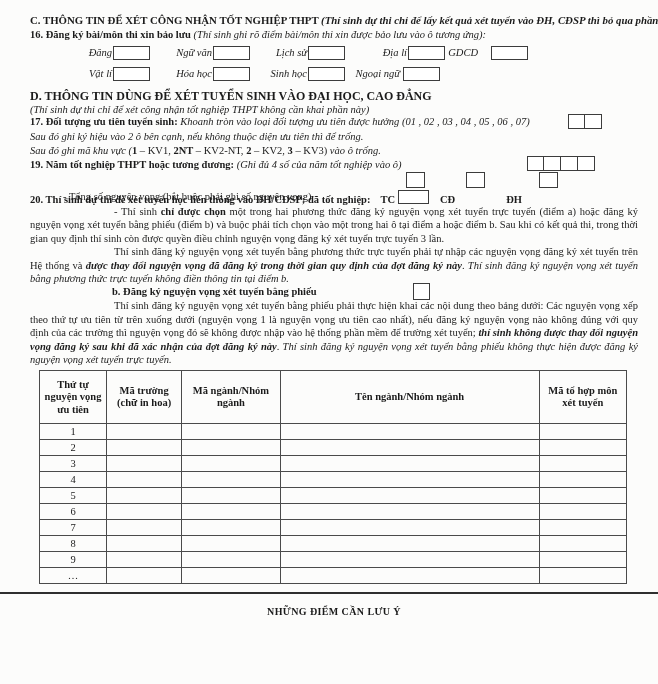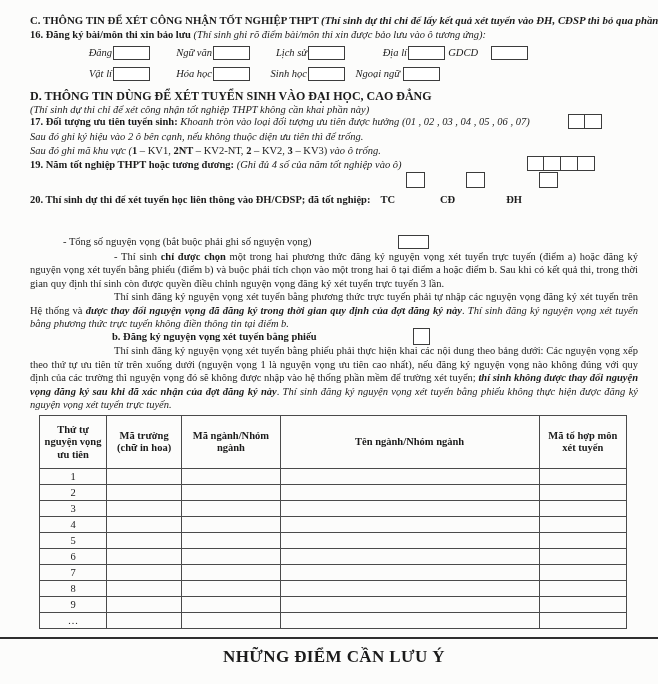--- a/index.html
+++ b/index.html
@@ -24,40 +24,40 @@
   .w1{width:82px;}.w2{width:62px;}.w3{width:57px;}.w4{width:62px;}
   .w5{width:45px;padding-right:12px;}
   .w4b{width:55px;}
   .ml3{margin-left:3px;}
   .d-head{height:13px;margin-top:6px;font-size:12px;}
   .d-note{height:12px;}
   .it{height:15px;}
   .note-line{height:14px;}
   .l20{display:flex;height:17px;}
   .l21{height:14px;}
-  .total-line{height:15px;margin-top:45px;}
+  .total-line{height:15px;}
   .right-pair{position:absolute;right:36px;top:-1px;display:flex;}
   .cellbox{box-sizing:border-box;width:17px;height:15px;border:1.5px solid #3c3c3c;background:#fff;}
   .cellbox + .cellbox{border-left:none;}
   .right-single{position:absolute;right:36px;top:-1px;width:33px;height:15px;}
   .right-quad{position:absolute;right:43px;top:-2px;display:flex;}
   .opt-box{box-sizing:border-box;width:19px;height:16px;border:1.5px solid #3c3c3c;background:#fff;flex:none;margin-top:-1px;}
   .total-box{position:absolute;left:368px;top:0;width:31px;height:14px;}
   .para{text-align:justify;text-indent:84px;line-height:13.4px;white-space:normal;}
   .ab-head{position:relative;height:14px;margin-left:82px;font-weight:bold;}
   .ab-check{position:absolute;left:301px;top:-2px;width:17px;height:17px;}
   
   table.nv{border-collapse:collapse;width:588px;margin:4px 0 0 9px;table-layout:fixed;}
   table.nv th,table.nv td{border:1px solid #4a4a4a;padding:0 2px;}
   table.nv{border:1.5px solid #353535;}
   table.nv th{font-weight:bold;font-size:10.5px;line-height:12.6px;text-align:center;vertical-align:middle;height:48px;padding:2px;}
   table.nv td{height:15px;font-size:10.5px;text-align:center;}
   .co1{width:66px;}.co2{width:74px;}.co3{width:97px;}.co4{width:255px;}.co5{width:86px;}
   .sep{height:0;border-top:2.5px solid #2f2f2f;margin:8px -20px 0 -30px;}
-  .footer-head{text-align:center;font-weight:bold;font-size:17px;letter-spacing:.4px;margin-top:11px;}
+  .footer-head{text-align:center;font-weight:bold;font-size:10px;letter-spacing:.4px;margin-top:11px;}
 </style>
 </head>
 <body>
 
 <div class="page">
 
   <div class="line c-head">
     <span class="b">C. THÔNG TIN ĐỂ XÉT CÔNG NHẬN TỐT NGHIỆP THPT </span><span class="bi">(Thí sinh dự thi chỉ để lấy kết quả xét tuyển vào ĐH, CĐSP thì bỏ qua phần này)</span>
   </div>
 

